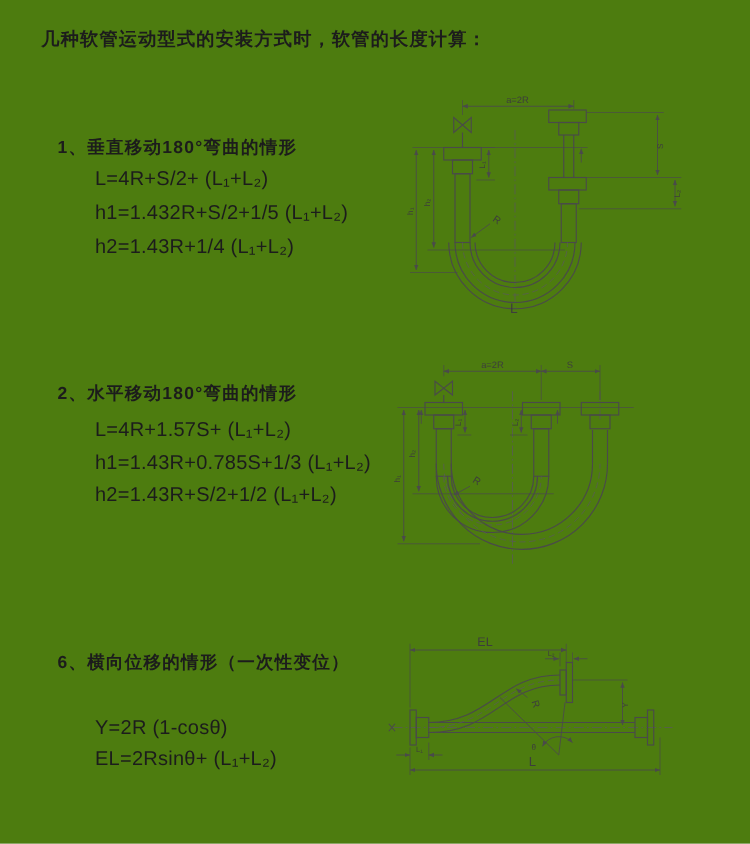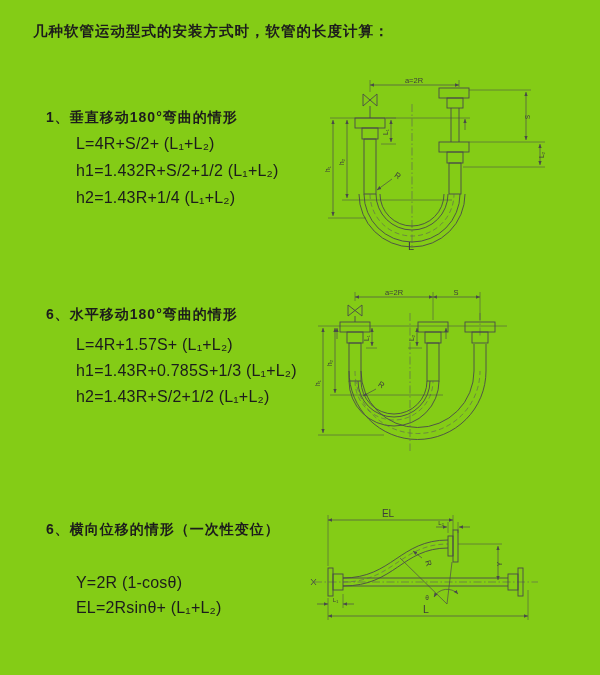--- a/index.html
+++ b/index.html
@@ -1,18 +1,18 @@
 <!DOCTYPE html>
 <html><head>
 <meta charset="utf-8">
 <style>
   html,body{margin:0;padding:0;background:#e8e8e8;}
   .page{
     position:relative;width:600px;height:675px;margin:0 auto;
-    background:#84cc16;overflow:hidden;
+    background:#4d7c0f;overflow:hidden;
     font-family:"Liberation Sans","DejaVu Sans",sans-serif;
     color:#1c1c1c;
   }
   .t{position:absolute;white-space:nowrap;}
   .title{font-size:14.5px;font-weight:700;letter-spacing:1px;}
   .heading{font-size:14px;font-weight:700;letter-spacing:1px;}
   .formula{font-size:16px;font-weight:400;letter-spacing:.2px;}
   svg{position:absolute;overflow:visible;}
   svg text{fill:#3d3d3d;font-family:"Liberation Sans","DejaVu Sans",sans-serif;}
   .ln{stroke:#4a4a4a;stroke-width:.9;fill:none;}
@@ -26,24 +26,24 @@
 </style>
 </head>
 <body>
 
 <div class="page">
 
   <div class="t title" style="left:33px;top:22px">几种软管运动型式的安装方式时，软管的长度计算：</div>
 
   <div class="t heading" style="left:46px;top:109px">1、垂直移动180°弯曲的情形</div>
   <div class="t formula" style="left:76px;top:135px">L=4R+S/2+ (L₁+L₂)</div>
-  <div class="t formula" style="left:76px;top:162px">h1=1.432R+S/2+1/2 (L₁+L₂)</div>
+  <div class="t formula" style="left:76px;top:162px">h1=1.432R+S/2+1/5 (L₁+L₂)</div>
   <div class="t formula" style="left:76px;top:189px">h2=1.43R+1/4 (L₁+L₂)</div>
 
-  <div class="t heading" style="left:46px;top:306px">6、水平移动180°弯曲的情形</div>
+  <div class="t heading" style="left:46px;top:306px">2、水平移动180°弯曲的情形</div>
   <div class="t formula" style="left:76px;top:336px">L=4R+1.57S+ (L₁+L₂)</div>
   <div class="t formula" style="left:76px;top:362px">h1=1.43R+0.785S+1/3 (L₁+L₂)</div>
   <div class="t formula" style="left:76px;top:388px">h2=1.43R+S/2+1/2 (L₁+L₂)</div>
 
   <div class="t heading" style="left:46px;top:521px">6、横向位移的情形（一次性变位）</div>
   <div class="t formula" style="left:76px;top:574px">Y=2R (1-cosθ)</div>
   <div class="t formula" style="left:76px;top:599px">EL=2Rsinθ+ (L₁+L₂)</div>
 
   <svg style="left:302px;top:72px" width="292" height="200" viewBox="0 0 292 200">
     <defs>

